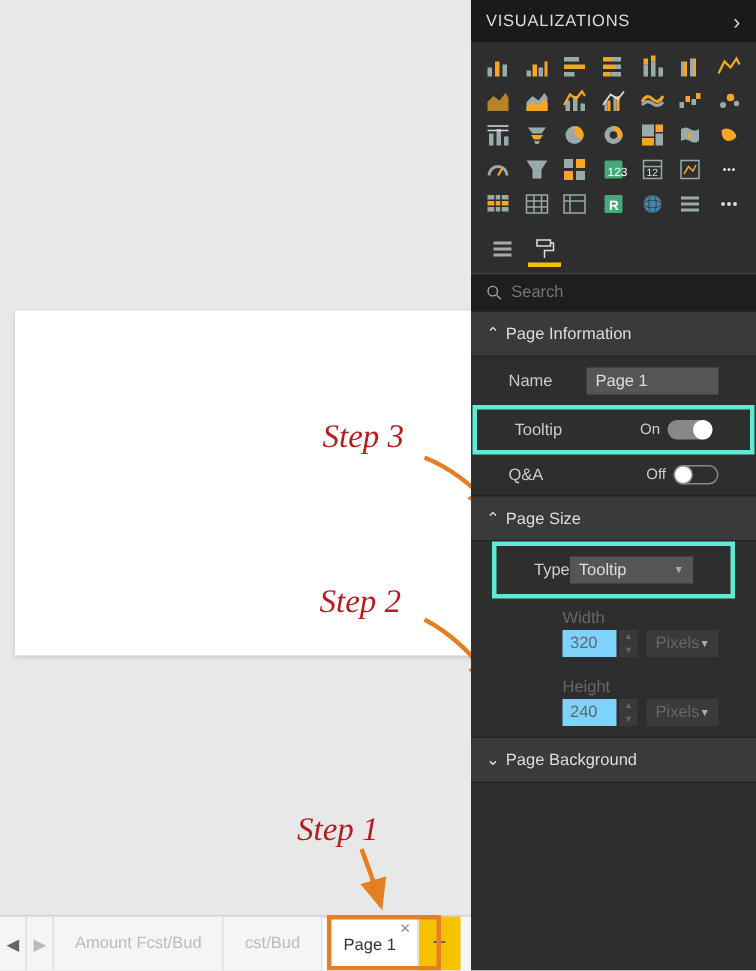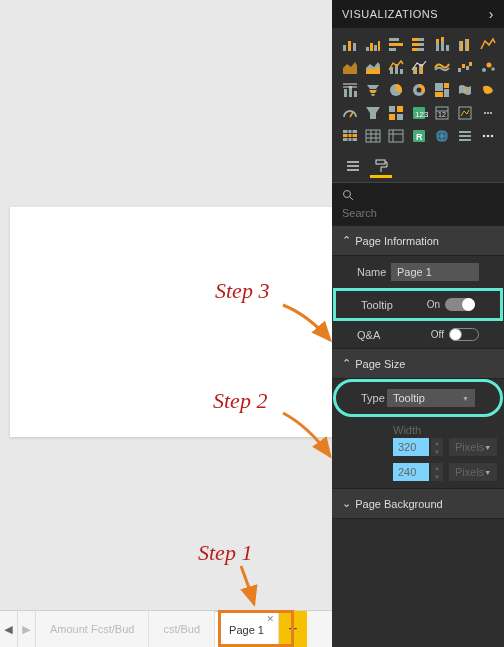--- a/index.html
+++ b/index.html
@@ -14,33 +14,33 @@
   .nav-btn { width: 18px; display: flex; align-items: center; justify-content: center; border-right: 1px solid #ddd; }
   .nav-btn.disabled { color: #bbb; }
   .tab { padding: 0 14px; display: flex; align-items: center; border-right: 1px solid #e0e0e0; position: relative; white-space: nowrap; }
   .tab.faded { color: #bbb; }
   .tab.active { background: #fff; color: #333; border-top: 1px solid #d0d0d0; position: relative; }
   .tab-close { position: absolute; top: 2px; right: 4px; font-size: 9px; color: #888; }
   .add-tab { width: 28px; background: #f6c100; color: #555; display: flex; align-items: center; justify-content: center; font-size: 16px; font-weight: 300; }
   .tab-highlight { position: absolute; border: 3px solid #e67e22; pointer-events: none; }
 
   
-  .viz-panel { position: absolute; right: 0; top: 0; width: 172px; height: 647px; background: #2e2e2e; color: #ccc; display: flex; flex-direction: column; font-size: 11px; }
+  .viz-panel { position: absolute; right: 0; top: 0; width: 190px; height: 647px; background: #2e2e2e; color: #ccc; display: flex; flex-direction: column; font-size: 11px; }
   .viz-header { background: #1a1a1a; height: 28px; display: flex; align-items: center; justify-content: space-between; padding: 0 10px; font-size: 11px; letter-spacing: 0.5px; color: #ddd; }
   .chev { font-size: 14px; }
 
   .viz-gallery { padding: 6px 8px 4px 8px; display: grid; grid-template-columns: repeat(7, 20px); grid-auto-rows: 20px; gap: 3px; justify-content: space-between; }
   .viz-item { width: 20px; height: 20px; display: flex; align-items: center; justify-content: center; }
   .viz-item svg { width: 18px; height: 18px; }
 
   .mode-row { display: flex; gap: 6px; padding: 6px 10px 4px 10px; border-bottom: 1px solid #444; }
   .mode-btn { width: 22px; height: 22px; display: flex; align-items: center; justify-content: center; border-bottom: 3px solid transparent; }
   .mode-btn.active { border-bottom-color: #f6c100; }
 
-  .search-row { display: flex; gap: 6px; padding: 6px 10px; background: #1e1e1e; flex-direction: column; }
+  .search-row { display: flex; gap: 6px; padding: 6px 10px; background: #1e1e1e; }
   .search-row input { background: transparent; border: none; color: #ccc; font-size: 11px; outline: none; width: 100%; }
 
   .section-head { display: flex; align-items: center; gap: 4px; padding: 8px 10px; background: #3a3a3a; border-top: 1px solid #222; border-bottom: 1px solid #222; font-size: 11px; color: #ddd; }
   .section-head .caret { font-size: 11px; }
 
   .prop-row { display: flex; align-items: center; justify-content: space-between; padding: 7px 25px; }
   .prop-row.dim { color: #666; margin-left: 36px; }
   .prop-label { font-size: 11px; }
   .text-input { background: #555; border: none; color: #ddd; padding: 3px 6px; width: 88px; font-size: 11px; }
   .dropdown { background: #555; border: none; color: #ddd; padding: 3px 6px; width: 88px; font-size: 11px; display: flex; justify-content: space-between; align-items: center; }
@@ -432,21 +432,21 @@
       <div class="toggle-track off">
           <div class="toggle-thumb"></div>
         </div>
     </div>
   </div>
 
   <div class="section-head">
     <span class="caret">⌃</span>
     <span>Page Size</span>
   </div>
-  <div class="prop-row orange-box" style="margin:0 1px;border-radius:19px;">
+  <div class="prop-row orange-box" style="margin:0 14px;">
     <span class="prop-label">Type</span>
     <div class="dropdown">
       <span>Tooltip</span>
       <span class="dd-caret">▼</span>
     </div>
   </div>
   <div class="prop-row dim" style="padding-bottom:2px;">
     <span class="prop-label">Width</span>
   </div>
   <div class="prop-row dim" style="padding-top:0; justify-content:flex-start; gap:6px;">
@@ -455,20 +455,23 @@
       <div class="spinner-btns">
           <span>▲</span>
           <span>▼</span>
         </div>
     </div>
     <div class="dropdown dim" style="width:70px;">
       <span>Pixels</span>
       <span class="dd-caret">▼</span>
     </div>
   </div>
+  <div class="prop-row dim" style="padding-bottom:2px;">
+    <span class="prop-label">Height</span>
+  </div>
   <div class="prop-row dim" style="padding-top:0; justify-content:flex-start; gap:6px;">
     <div class="spinner">
       <div class="spinner-val">240</div>
       <div class="spinner-btns">
           <span>▲</span>
           <span>▼</span>
         </div>
     </div>
     <div class="dropdown dim" style="width:70px;">
       <span>Pixels</span>

